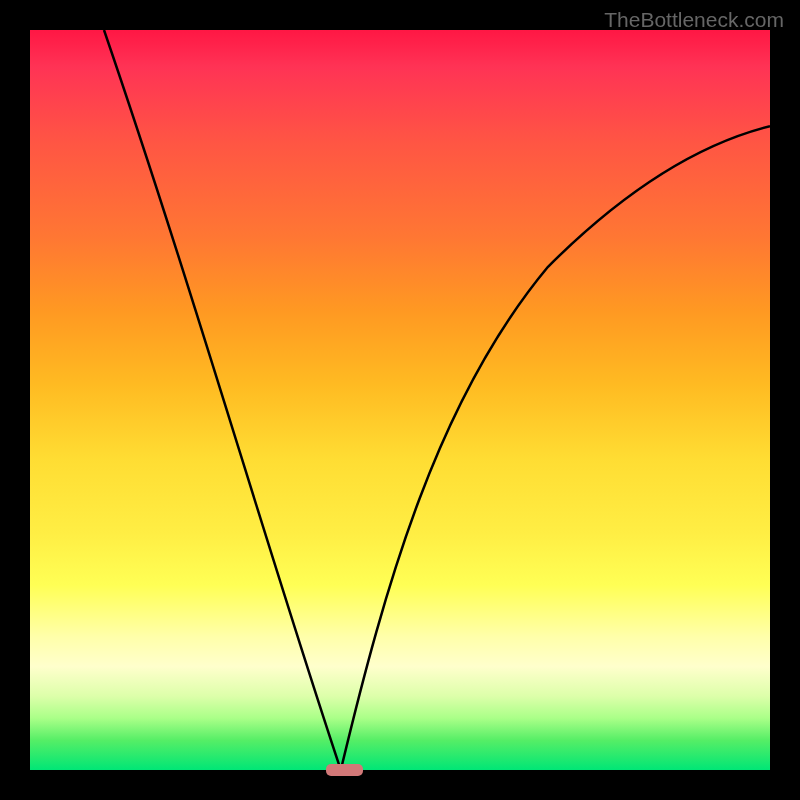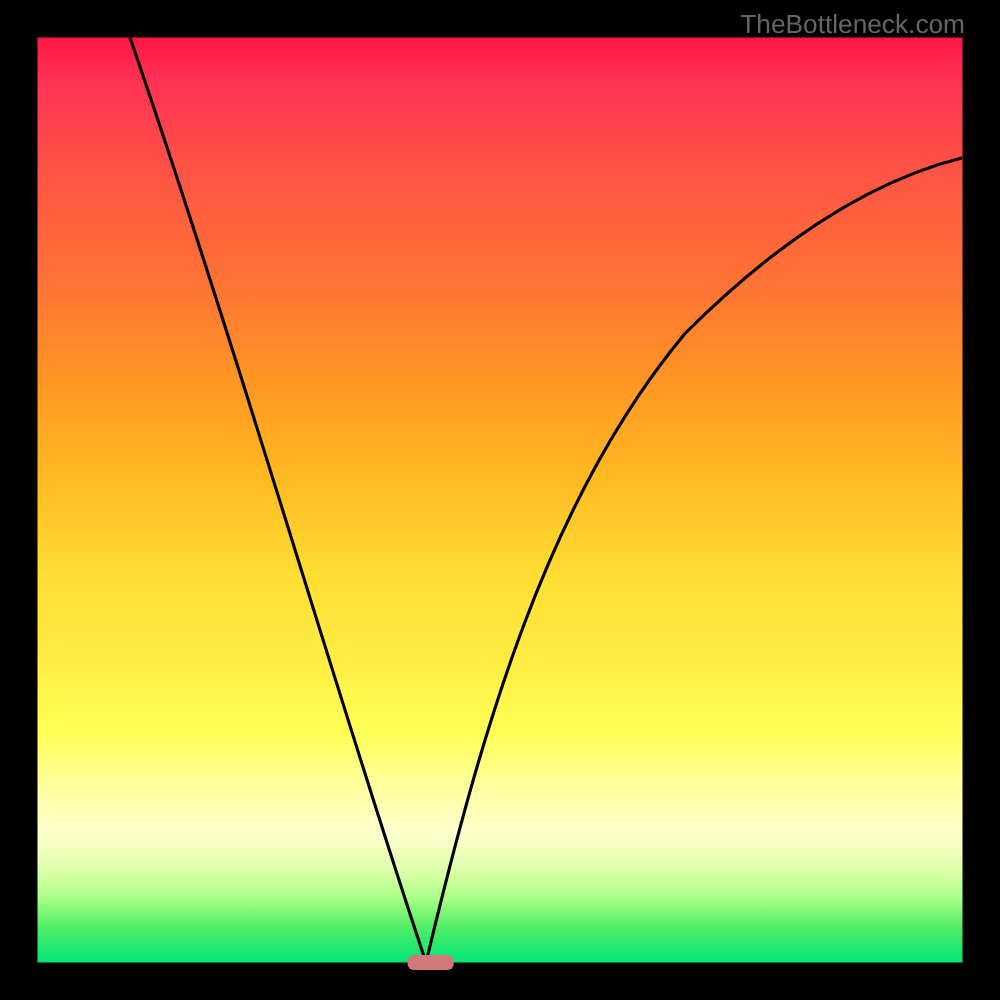--- a/index.html
+++ b/index.html
@@ -10,21 +10,21 @@
     body {
       width: 800px;
       height: 800px;
       background: #000;
       position: relative;
       font-family: Arial, sans-serif;
     }
     .watermark {
       position: absolute;
       top: 8px;
-      right: 28px;
+      right: 16px;
       color: #666;
       font-size: 21px;
       font-weight: normal;
       z-index: 10;
     }
     .chart-area {
       position: absolute;
       left: 30px;
       top: 30px;
       width: 740px;

